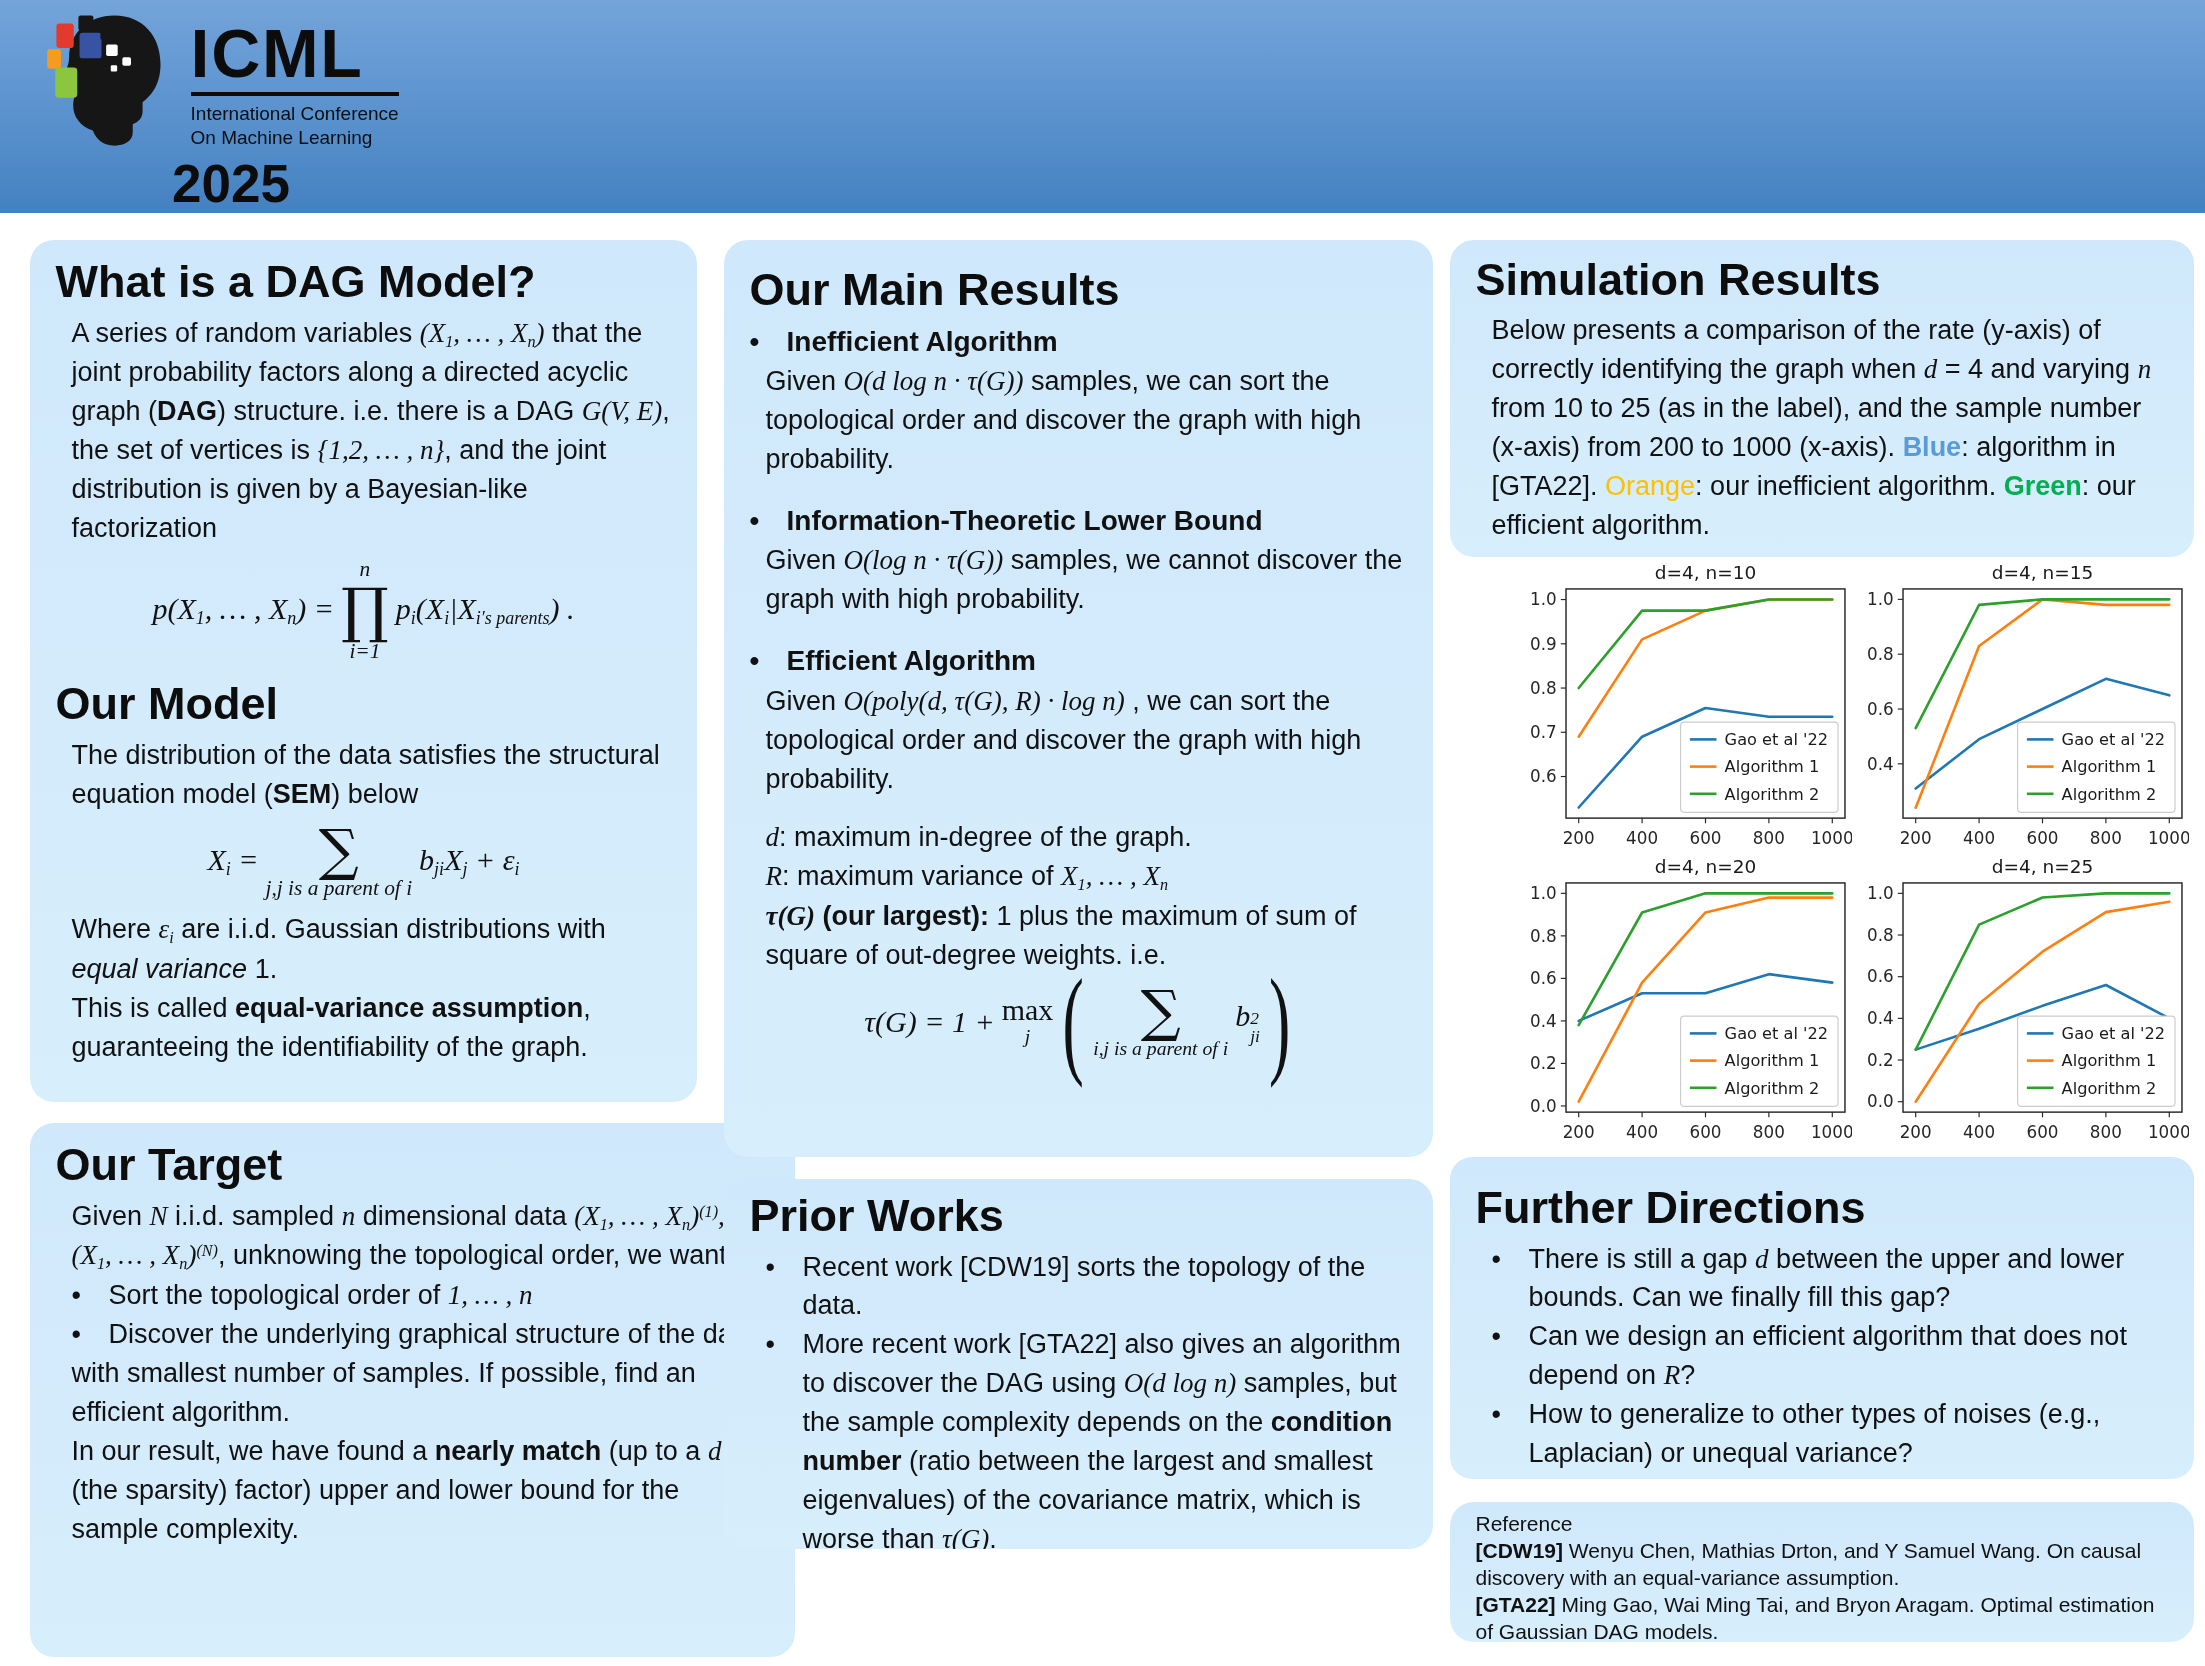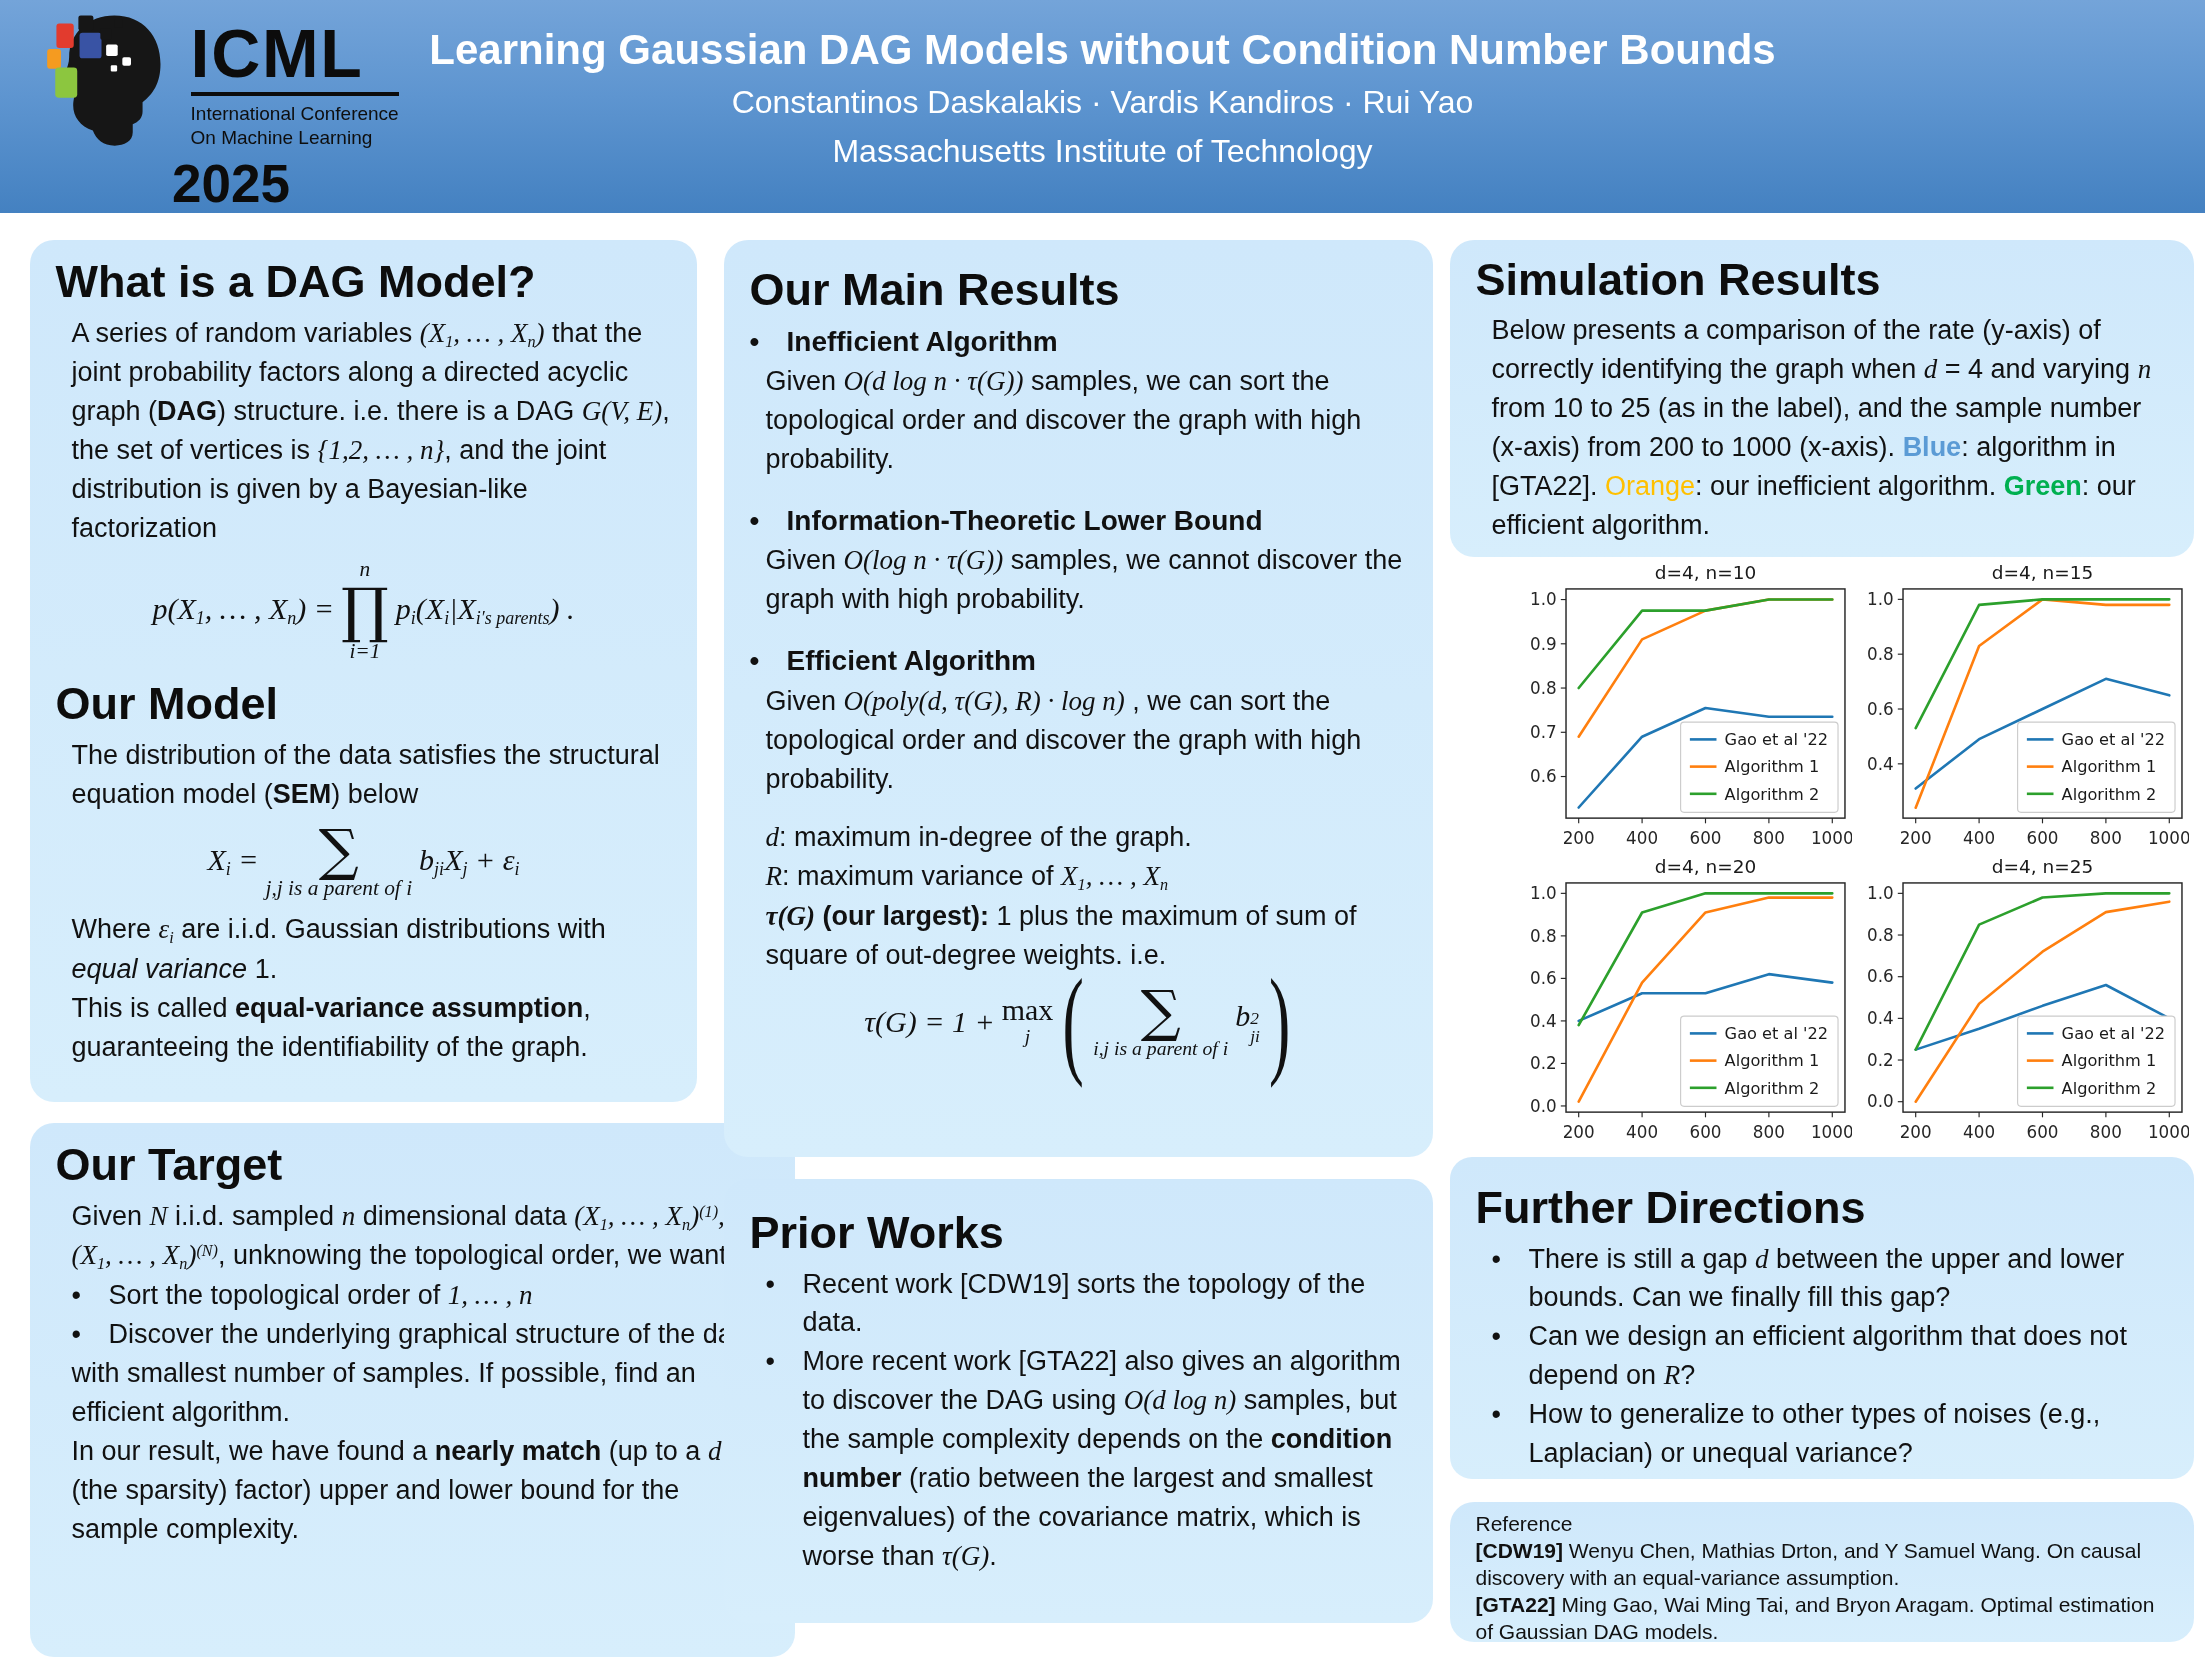--- a/index.html
+++ b/index.html
@@ -90,25 +90,20 @@
       </span>
       <span class="logo-texts">
         <div class="logo-icml">ICML</div>
         <div class="logo-rule"></div>
         <div class="logo-sub">International Conference</div>
         <div class="logo-sub">On Machine Learning</div>
       </span>
     </div>
     <div class="logo-year">2025</div>
   </div>
-  <div class="title-block">
-    <div class="poster-title">Learning Gaussian DAG Models without Condition Number Bounds</div>
-    <div class="poster-authors">Constantinos Daskalakis · Vardis Kandiros · Rui Yao</div>
-    <div class="poster-affil">Massachusetts Institute of Technology</div>
-  </div>
 </div>
 
 <div class="box" style="left:30px; top:240px; width:667px; height:862px;">
   <div class="h2">What is a DAG Model?</div>
   <div class="body-text"><span class="seg-p">A series of random variables </span><span class="seg-m">(X</span><span class="seg-msub">1</span><span class="seg-m">, … , X</span><span class="seg-msub">n</span><span class="seg-m">)</span><span class="seg-p"> that the joint probability factors along a directed acyclic graph (</span><span class="seg-b">DAG</span><span class="seg-p">) structure. i.e. there is a DAG </span><span class="seg-m">G(V, E)</span><span class="seg-p">, the set of vertices is </span><span class="seg-m">{1,2, … , n}</span><span class="seg-p">, and the joint distribution is given by a Bayesian-like factorization</span></div>
   <div class="formula">
     <span class="frag"><span class="seg-m">p(X</span><span class="seg-msub">1</span><span class="seg-m">, … , X</span><span class="seg-msub">n</span><span class="seg-m">) = </span></span>
     <span class="opcol">
       <span class="op-top">n</span>
       <span class="bigop">∏</span>
@@ -191,21 +186,21 @@
     <span class="frag">
       <span class="seg-m">b</span><span class="stack">
           <span>2</span>
           <span>ji</span>
         </span>
     </span>
     <span class="bigparen">)</span>
   </div>
 </div>
 
-<div class="box" style="left:724px; top:1179px; width:709px; height:444px; padding-top:27px;">
+<div class="box" style="left:724px; top:1179px; width:709px; height:370px; padding-top:10px;">
   <div class="h2">Prior Works</div>
   <div class="body-text bullet-row">
     <span class="bullet-glyph">•</span>
     <span><span class="seg-p">Recent work [CDW19] sorts the topology of the data.</span></span>
   </div>
   <div class="body-text bullet-row">
     <span class="bullet-glyph">•</span>
     <span><span class="seg-p">More recent work [GTA22] also gives an algorithm to discover the DAG using </span><span class="seg-m">O(d log n)</span><span class="seg-p"> samples, but the sample complexity depends on the </span><span class="seg-b">condition number</span><span class="seg-p"> (ratio between the largest and smallest eigenvalues) of the covariance matrix, which is worse than </span><span class="seg-m">τ(G)</span><span class="seg-p">.</span></span>
   </div>
 </div>

